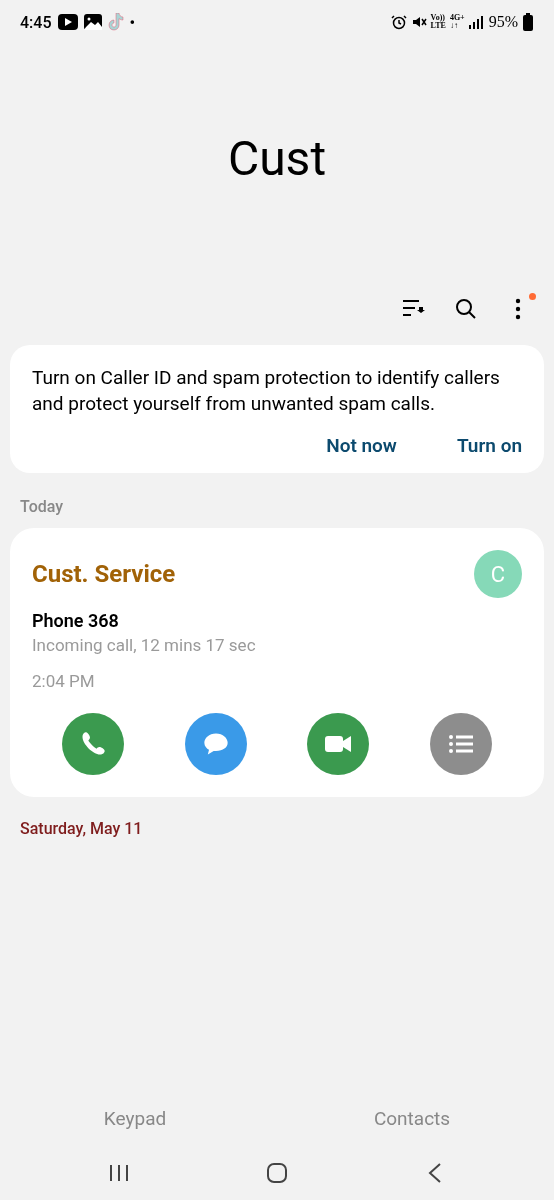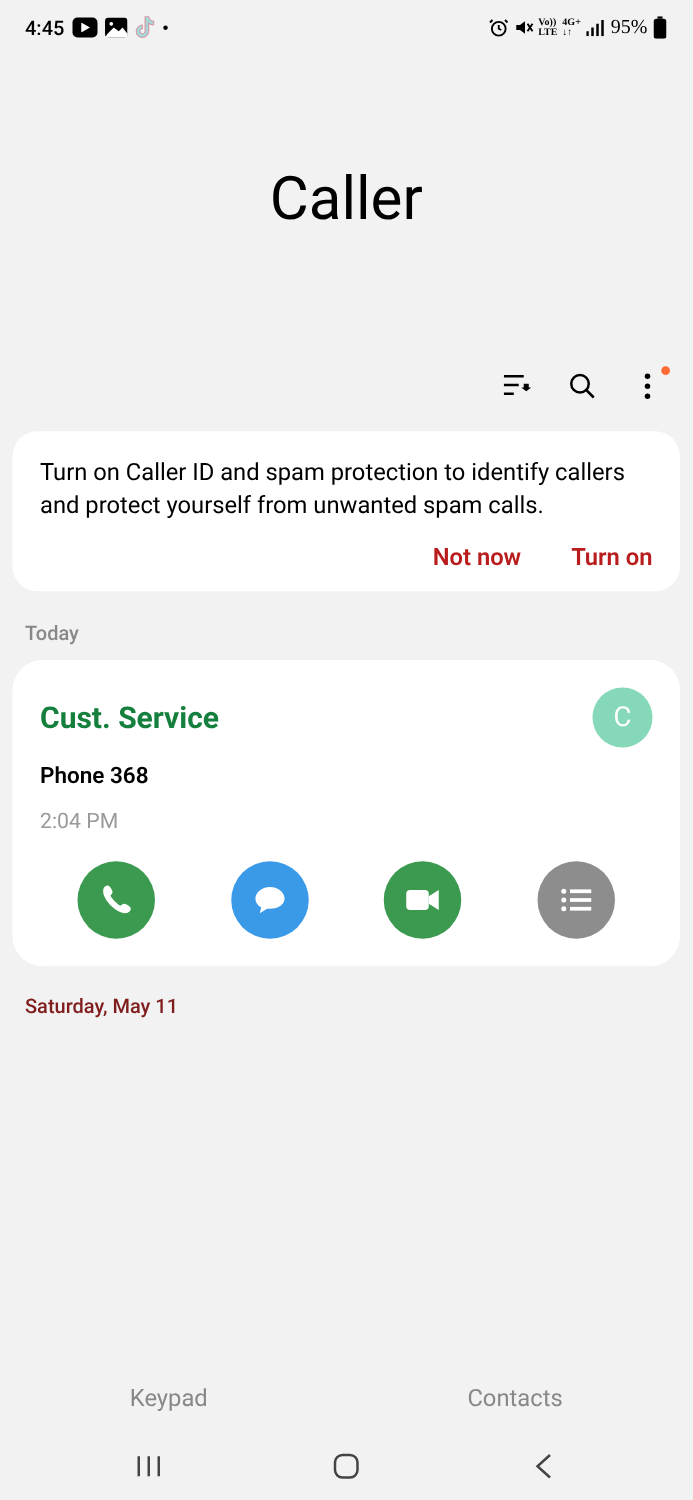--- a/index.html
+++ b/index.html
@@ -51,40 +51,40 @@
       padding: 20px 22px 16px 22px;
     }
     .banner-text {
       font-size: 19px;
       line-height: 1.35;
       color: #000;
     }
     .banner-actions {
       display: flex;
       justify-content: flex-end;
-      gap: 40px;
+      gap: 60px;
       margin-top: 18px;
       font-size: 19px;
       font-weight: 600;
-      color: #b91c1c;
+      color: #0c4a6e;
     }
     .section-header {
       font-size: 16px;
       color: #888;
       font-weight: 500;
       padding: 8px 20px 12px 20px;
     }
     .call-card {
       background: #fff;
       border-radius: 24px;
       margin: 0 10px 18px 10px;
       padding: 22px 22px 22px 22px;
     }
     .call-row-top { display: flex; justify-content: space-between; align-items: center; }
-    .caller-name { font-size: 24px; font-weight: 700; color: #15803d; }
+    .caller-name { font-size: 24px; font-weight: 700; color: #a16207; }
     .avatar {
       width: 48px; height: 48px;
       border-radius: 50%;
       background: #86d9b8;
       color: #fff;
       display: flex; align-items: center; justify-content: center;
       font-size: 22px;
     }
     .phone-label { font-size: 18px; font-weight: 600; color: #000; margin-top: 12px; }
     .call-meta { font-size: 17px; color: #9a9a9a; margin-top: 4px; }
@@ -172,21 +172,21 @@
     <span>95%</span>
     <span class="status-icon">
       <svg width="12" height="18" viewBox="0 0 12 18">
           <rect x="4" y="0" width="4" height="2" fill="#000"></rect>
           <rect x="1" y="2" width="10" height="16" rx="2" fill="#000"></rect>
         </svg>
     </span>
   </div>
 </div>
 
-<div class="page-title">Caller</div>
+<div class="page-title">Cust</div>
 
 <div class="toolbar">
   <div class="toolbar-icon">
     <svg width="22" height="20" viewBox="0 0 22 20">
         <path d="M0 2 L16 2 M0 9 L12 9 M0 16 L8 16" stroke="#000" stroke-width="2"></path>
         <path d="M16 8 L19 8 L19 6 L22 10 L19 14 L19 12 L16 12 Z" fill="#000" transform="rotate(90 18 10)"></path>
       </svg>
   </div>
   <div class="toolbar-icon">
     <svg width="24" height="24" viewBox="0 0 24 24">
@@ -213,20 +213,21 @@
 </div>
 
 <div class="section-header">Today</div>
 
 <div class="call-card">
   <div class="call-row-top">
     <div class="caller-name">Cust. Service</div>
     <div class="avatar">C</div>
   </div>
   <div class="phone-label">Phone 368</div>
+  <div class="call-meta">Incoming call, 12 mins 17 sec</div>
   <div class="call-time">2:04 PM</div>
   <div class="action-row">
     <div class="action-btn btn-green">
       <svg width="28" height="28" viewBox="0 0 24 24">
           <path d="M6 2 C5 2 3 3 3 6 C3 12 12 21 18 21 C21 21 22 19 22 18 C22 17 21 16 19 15 C17 14 16 15 15 16 C13 15 9 11 8 9 C9 8 10 7 9 5 C8 3 7 2 6 2 Z" fill="#fff"></path>
         </svg>
     </div>
     <div class="action-btn btn-blue">
       <svg width="28" height="28" viewBox="0 0 24 24">
           <path d="M12 3 C6 3 2 7 2 11 C2 14 4 16 6 17 L5 21 L10 18 C11 18 11 18 12 18 C18 18 22 15 22 11 C22 7 18 3 12 3 Z" fill="#fff"></path>

